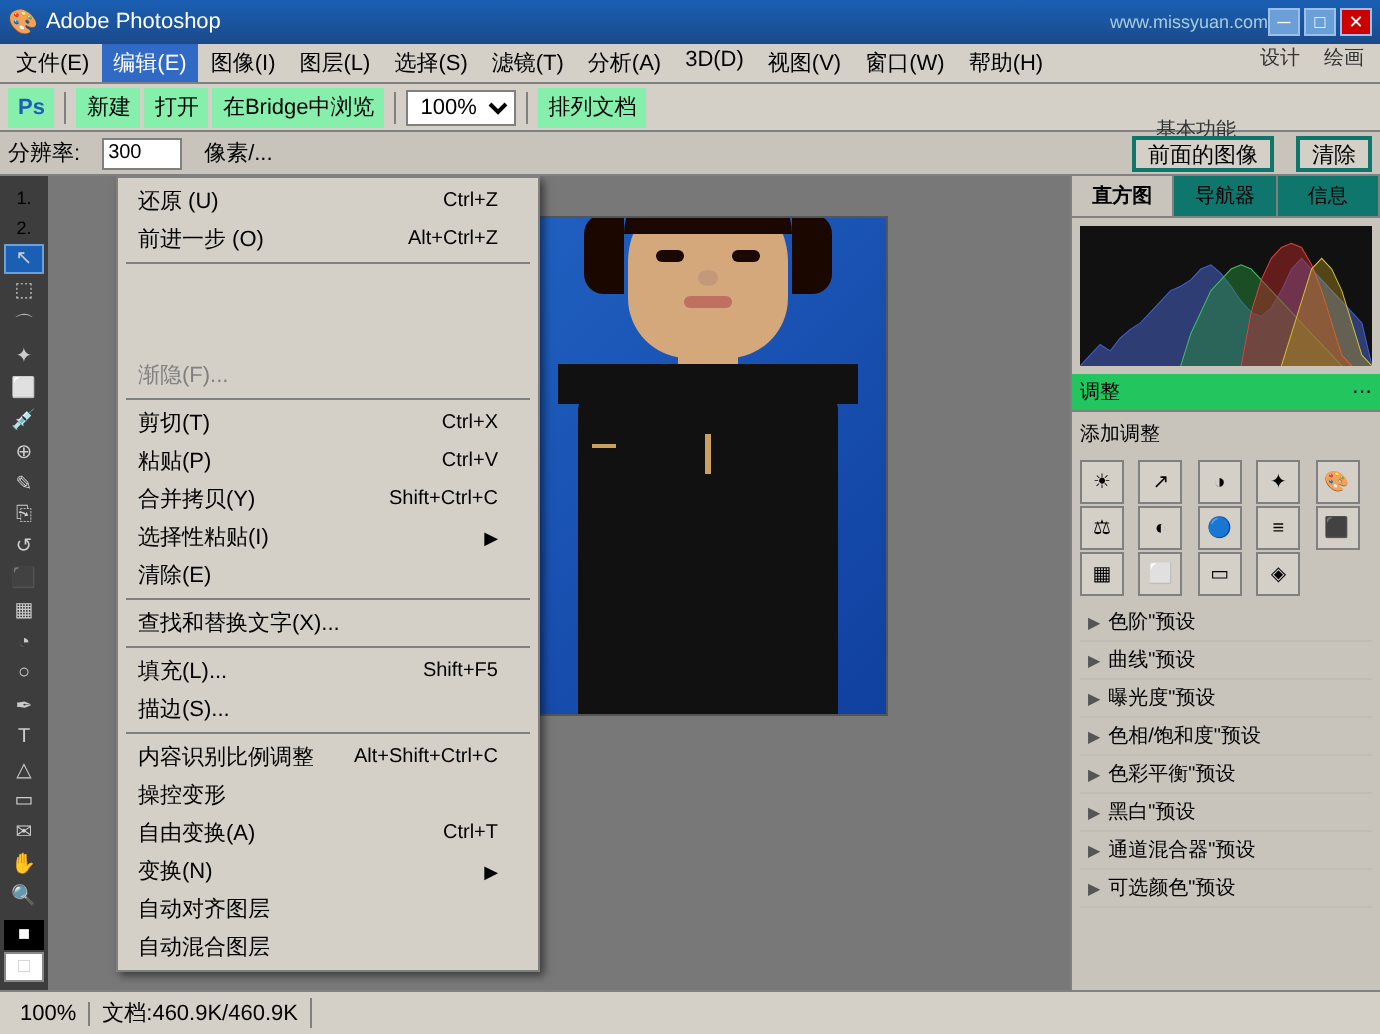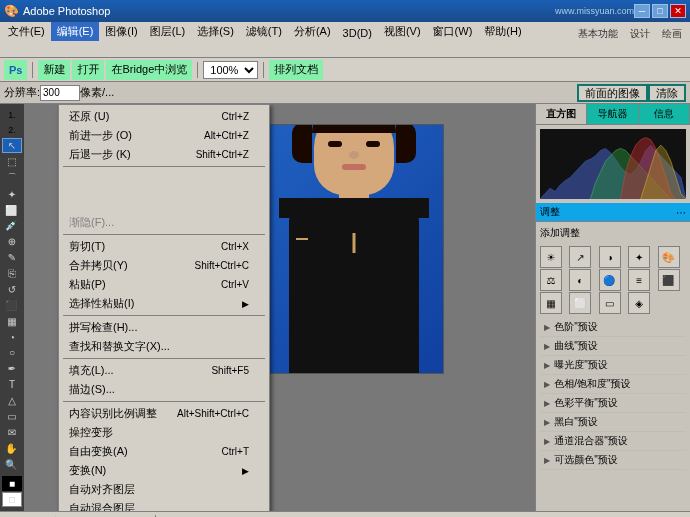--- a/index.html
+++ b/index.html
@@ -28,26 +28,26 @@
       background: #6a9fd8;
       border: 1px solid #9bbfe8;
       color: white;
       font-size: 9px;
       display: flex; align-items: center; justify-content: center;
       cursor: pointer;
     }
 
     
     #menubar {
-      height: 36px;
+      height: 20px;
       background: #d4d0c8;
       border-bottom: 1px solid #808080;
       display: flex;
-      align-items: flex-end;
-      padding: 16px 2px;
+      align-items: flex-start;
+      padding: 0 2px;
     }
     .menu-item {
       padding: 2px 6px;
       font-size: 11px;
       color: #000;
       cursor: pointer;
       white-space: nowrap;
     }
     .menu-item:hover, .menu-item.active { background: #316ac5; color: white; }
 
@@ -80,21 +80,21 @@
     }
 
     
     #toolbar2 {
       height: 22px;
       background: #c8c4bc;
       border-bottom: 1px solid #808080;
       display: flex;
       align-items: center;
       padding: 0 4px;
-      gap: 0;
+      gap: 11px;
       font-size: 11px;
     }
     .toolbar2-label { color: #000; }
     .toolbar2-input {
       width: 40px; height: 16px;
       font-size: 10px;
       border: 1px solid #808080;
       padding: 0 2px;
     }
     .toolbar2-btn {
@@ -201,37 +201,37 @@
       background: #b8b4ac;
       border-bottom: 1px solid #808080;
     }
     .right-tab {
       flex: 1;
       padding: 3px 4px;
       font-size: 10px;
       text-align: center;
       cursor: pointer;
       border-right: 1px solid #808080;
-      background: #14b8a6;
+      background: #0f766e;
     }
     .right-tab.active { background: #c8c4bc; font-weight: bold; }
 
     #histogram-area {
       height: 70px;
       background: #1a1a1a;
       margin: 4px;
       position: relative;
       overflow: hidden;
     }
 
     .right-section-title {
       font-size: 10px;
       color: #000;
       padding: 2px 4px;
-      background: #0ea5e9;
+      background: #22c55e;
       border-bottom: 1px solid #808080;
       display: flex;
       align-items: center;
       justify-content: space-between;
     }
     .right-tools-grid {
       display: grid;
       grid-template-columns: repeat(5, 1fr);
       gap: 1px;
       padding: 2px 4px;
@@ -295,21 +295,21 @@
   <div class="menu-item">图像(I)</div>
   <div class="menu-item">图层(L)</div>
   <div class="menu-item">选择(S)</div>
   <div class="menu-item">滤镜(T)</div>
   <div class="menu-item">分析(A)</div>
   <div class="menu-item">3D(D)</div>
   <div class="menu-item">视图(V)</div>
   <div class="menu-item">窗口(W)</div>
   <div class="menu-item">帮助(H)</div>
   <span style="flex:1"></span>
-  <span style="font-size:10px; padding:0 6px; color:#333;">基本功能</span>
+  <span style="font-size:10px; padding:0 6px; color:#333;margin-top:36px;">基本功能</span>
   <span style="font-size:10px; padding:0 6px; color:#333;">设计</span>
   <span style="font-size:10px; padding:0 6px; color:#333;">绘画</span>
 </div>
 
 <div id="toolbar">
   <div class="toolbar-btn" style="font-weight:bold; color:#1a5fb4;">Ps</div>
   <div class="toolbar-sep"></div>
   <div class="toolbar-btn">新建</div>
   <div class="toolbar-btn">打开</div>
   <div class="toolbar-btn">在Bridge中浏览</div>
@@ -368,49 +368,45 @@
     <div id="dropdown-overlay">
       <div id="dropdown-menu">
         <div class="dd-item">
           <span>还原 (U)</span>
           <span class="dd-shortcut">Ctrl+Z</span>
         </div>
         <div class="dd-item">
           <span>前进一步 (O)</span>
           <span class="dd-shortcut">Alt+Ctrl+Z</span>
         </div>
-        <div class="dd-item">
-          <span>后退一步 (K)</span>
-          <span class="dd-shortcut">Shift+Ctrl+Z</span>
-        </div>
         <div class="dd-sep"></div>
         <div class="dd-item disabled">
           <span>渐隐(F)...</span>
         </div>
         <div class="dd-sep"></div>
         <div class="dd-item">
           <span>剪切(T)</span>
           <span class="dd-shortcut">Ctrl+X</span>
         </div>
         <div class="dd-item">
+          <span>粘贴(P)</span>
+          <span class="dd-shortcut">Ctrl+V</span>
+        </div>
+        <div class="dd-item">
           <span>合并拷贝(Y)</span>
           <span class="dd-shortcut">Shift+Ctrl+C</span>
         </div>
         <div class="dd-item">
-          <span>粘贴(P)</span>
-          <span class="dd-shortcut">Ctrl+V</span>
-        </div>
-        <div class="dd-item">
           <span>选择性粘贴(I)</span>
           <span class="dd-arrow">▶</span>
         </div>
+        <div class="dd-item">
+          <span>清除(E)</span>
+        </div>
         <div class="dd-sep"></div>
-        <div class="dd-item">
-          <span>拼写检查(H)...</span>
-        </div>
         <div class="dd-item">
           <span>查找和替换文字(X)...</span>
         </div>
         <div class="dd-sep"></div>
         <div class="dd-item">
           <span>填充(L)...</span>
           <span class="dd-shortcut">Shift+F5</span>
         </div>
         <div class="dd-item">
           <span>描边(S)...</span>

